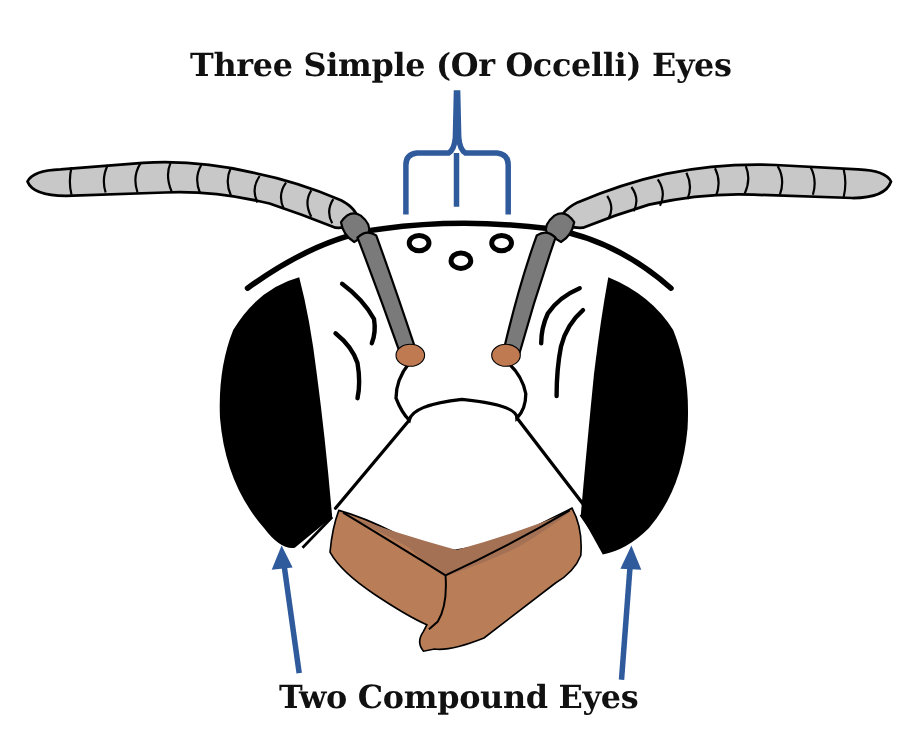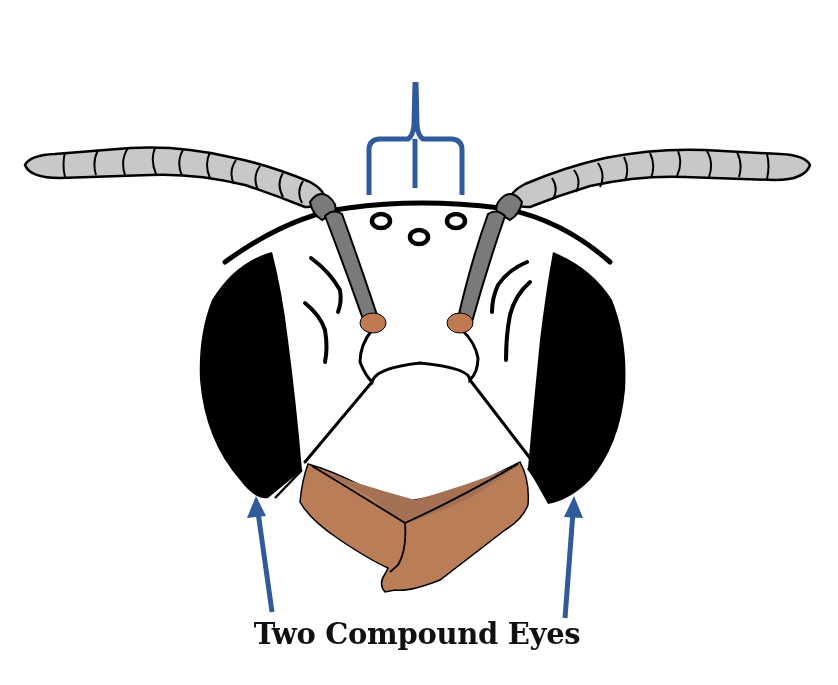--- a/index.html
+++ b/index.html
@@ -72,14 +72,15 @@
     <g>
       <line x1="272" y1="612" x2="258" y2="512" stroke="#2f5a9c" stroke-width="5"></line>
       <polygon points="256,496 247,518 266,516" fill="#2f5a9c"></polygon>
     </g>
     <g>
       <line x1="565" y1="618" x2="573" y2="512" stroke="#2f5a9c" stroke-width="5"></line>
       <polygon points="574,496 564,517 583,518" fill="#2f5a9c"></polygon>
     </g>
   </svg>
 
+  <div id="label-top" class="label">Three Simple (Or Occelli) Eyes</div>
   <div id="label-bottom" class="label">Two Compound Eyes</div>
 </div>
 
 </body></html>

